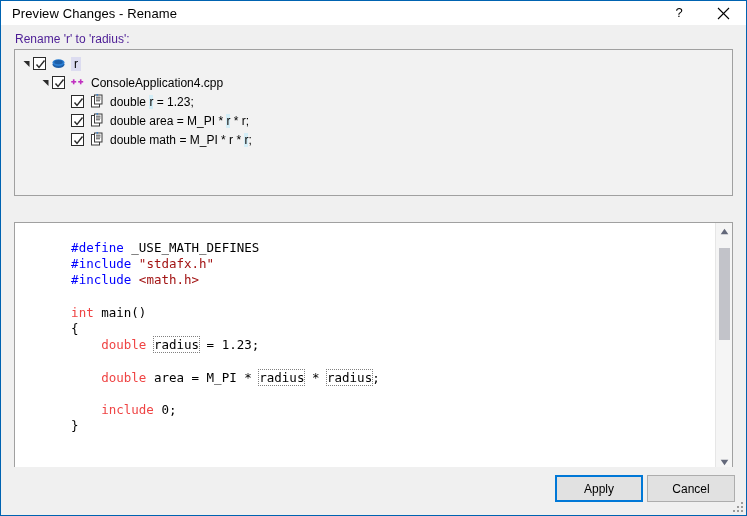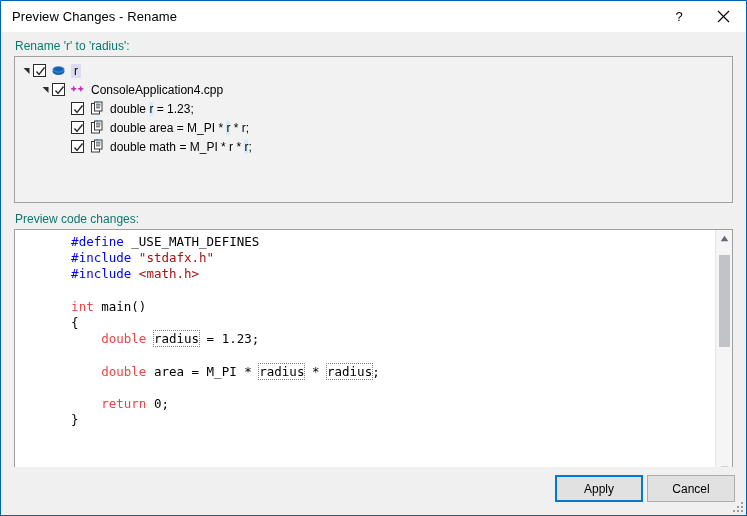--- a/index.html
+++ b/index.html
@@ -24,21 +24,21 @@
     height: 516px;
     box-sizing: border-box;
     border: 1px solid #0063b1;
     background: #f0f0f0;
     display: flex;
     flex-direction: column;
   }
 
   
   .titlebar {
-    height: 31px;
+    height: 24px;
     background: #ffffff;
     display: flex;
     align-items: center;
     flex: 0 0 auto;
     position: relative;
   }
   .title-text {
     padding-left: 11px;
     font-size: 13px;
     color: #000000;
@@ -65,21 +65,21 @@
   
   .dialog-body {
     flex: 1 1 auto;
     background: #f0f0f0;
     position: relative;
   }
 
   .section-label {
     position: absolute;
     font-size: 12px;
-    color: #0f766e;
+    color: #4c1d95;
     white-space: nowrap;
   }
   #label-rename { left: 14px; top: 7px; }
   #label-preview { left: 14px; top: 180px; }
 
   
   .tree-panel {
     position: absolute;
     left: 13px;
     top: 24px;
@@ -145,21 +145,21 @@
     box-sizing: border-box;
     border: 1px solid #a0a0a0;
     background: #ffffff;
     overflow: hidden;
   }
   .code-area {
     position: absolute;
     left: 0; top: 0;
     right: 17px; bottom: 0;
     background: #ffffff;
-    padding: 4px 0 0 26px;
+    padding: 17px 0 0 26px;
     box-sizing: border-box;
     overflow: hidden;
   }
   .code-line {
     font-family: "DejaVu Sans Mono", monospace;
     font-size: 12.5px;
     line-height: 16.2px;
     white-space: pre;
     color: #000000;
     height: 16.2px;
@@ -395,35 +395,34 @@
                   <line x1="7" y1="6.8" x2="11" y2="6.8"></line>
                 </g>
                 <polygon points="7.2,0.3 9.3,0.3 8.2,2.2" fill="#2b7fd4"></polygon>
               </svg>
             </span>
             <span class="tree-label"><span>double math = M_PI * r * </span><span class="hl">r</span><span>;</span></span>
           </div>
         </div>
     </div>
 
-    <div class="section-label" id="label-preview">Preview code changes:</div>
 
     <div class="code-panel">
       <div class="code-area" id="code-area">
           <div class="code-line"><span>    </span><span class="pp">#define</span><span> _USE_MATH_DEFINES</span></div>
           <div class="code-line"><span>    </span><span class="pp">#include</span><span> </span><span class="str">"stdafx.h"</span></div>
           <div class="code-line"><span>    </span><span class="pp">#include</span><span> </span><span class="str">&lt;math.h&gt;</span></div>
           <div class="code-line">&nbsp;</div>
           <div class="code-line"><span>    </span><span class="kw">int</span><span> main()</span></div>
           <div class="code-line"><span>    {</span></div>
           <div class="code-line"><span>        </span><span class="kw">double</span><span> </span><span class="ren">radius</span><span> = 1.23;</span></div>
           <div class="code-line">&nbsp;</div>
           <div class="code-line"><span>        </span><span class="kw">double</span><span> area = M_PI * </span><span class="ren">radius</span><span> * </span><span class="ren">radius</span><span>;</span></div>
           <div class="code-line">&nbsp;</div>
-          <div class="code-line"><span>        </span><span class="kw">return</span><span> 0;</span></div>
+          <div class="code-line"><span>        </span><span class="kw">include</span><span> 0;</span></div>
           <div class="code-line"><span>    }</span></div>
         </div>
 
       <div class="vscroll">
         <div class="vs-arrow top">
           <svg width="9" height="7" viewBox="0 0 9 7">
             <polygon points="4.5,0.8 8.3,6.2 0.7,6.2" fill="#63687a"></polygon>
           </svg>
         </div>
         <div class="vs-thumb"></div>

